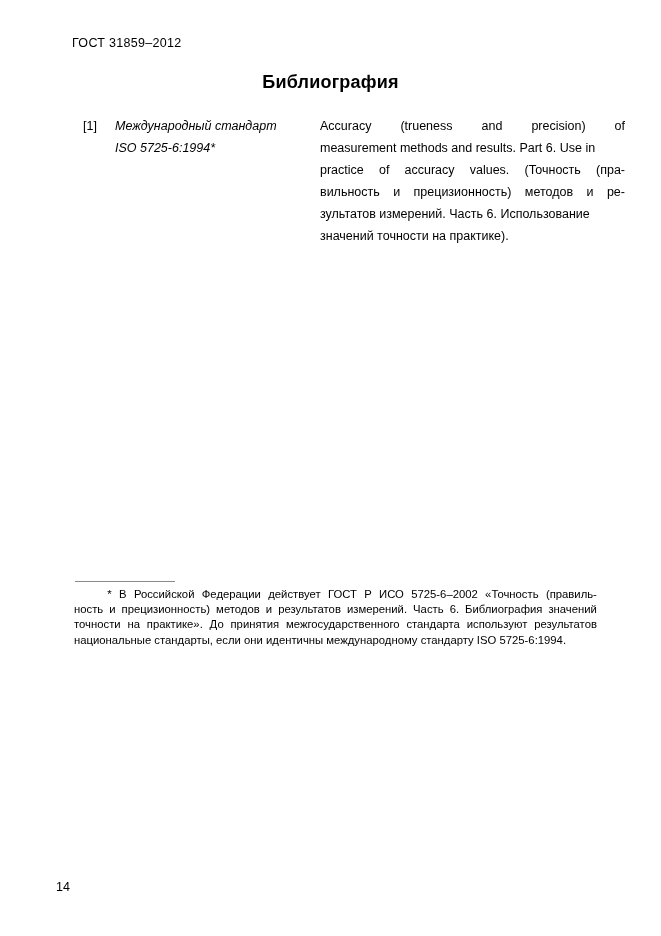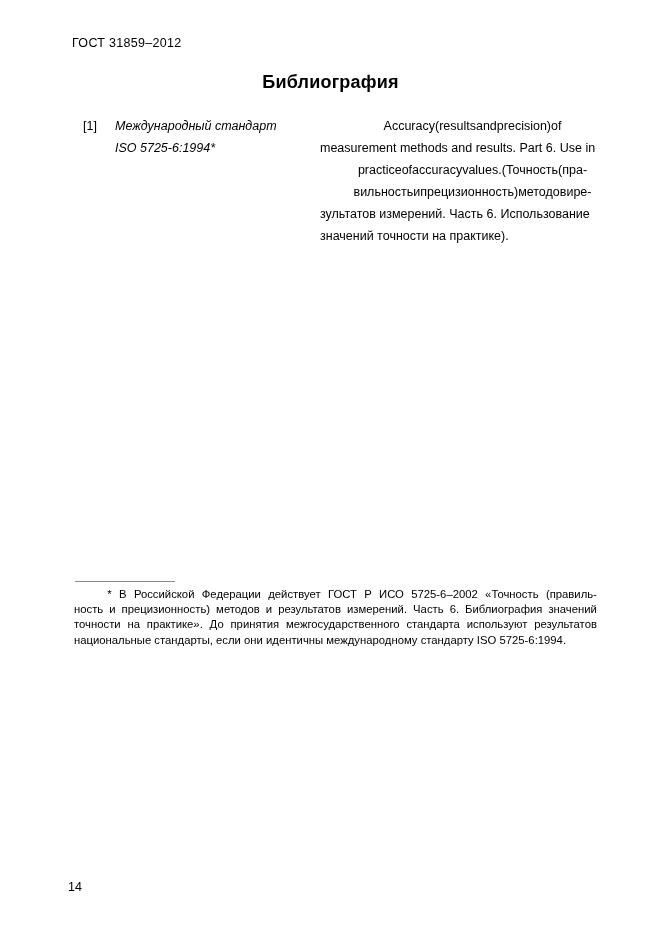--- a/index.html
+++ b/index.html
@@ -62,21 +62,21 @@
   .biblio-left div {
     white-space: nowrap;
   }
   .biblio-right {
     flex: 1 1 auto;
     font-size: 12.5px;
     line-height: 22px;
   }
   .jline {
     display: flex;
-    justify-content: center;
+    justify-content: space-between;
     white-space: nowrap;
   }
   .jline.last {
     display: block;
   }
   .footnote-rule {
     position: absolute;
     left: 75px;
     top: 581px;
     width: 100px;
@@ -99,21 +99,21 @@
   }
   .footnote .fline.last {
     display: block;
   }
   .footnote .findent {
     display: inline-block;
     width: 26px;
   }
   .page-number {
     position: absolute;
-    left: 68px;
+    left: 56px;
     top: 880px;
     font-size: 12.5px;
   }
 </style>
 </head>
 <body>
 
 <div class="page">
 
   <div class="running-head">ГОСТ 31859–2012</div>
@@ -123,21 +123,21 @@
   <div class="biblio">
     <div class="biblio-row">
       <div class="biblio-num">[1]</div>
       <div class="biblio-left">
         <div>Международный стандарт</div>
         <div>ISO 5725-6:1994*</div>
       </div>
       <div class="biblio-right" id="biblio-right-0">
           <div class="jline">
             <span>Accuracy</span>
-            <span>(results</span>
+            <span>(trueness</span>
             <span>and</span>
             <span>precision)</span>
             <span>of</span>
           </div>
           <div class="jline last">measurement methods and results. Part 6. Use in</div>
           <div class="jline">
             <span>practice</span>
             <span>of</span>
             <span>accuracy</span>
             <span>values.</span>

